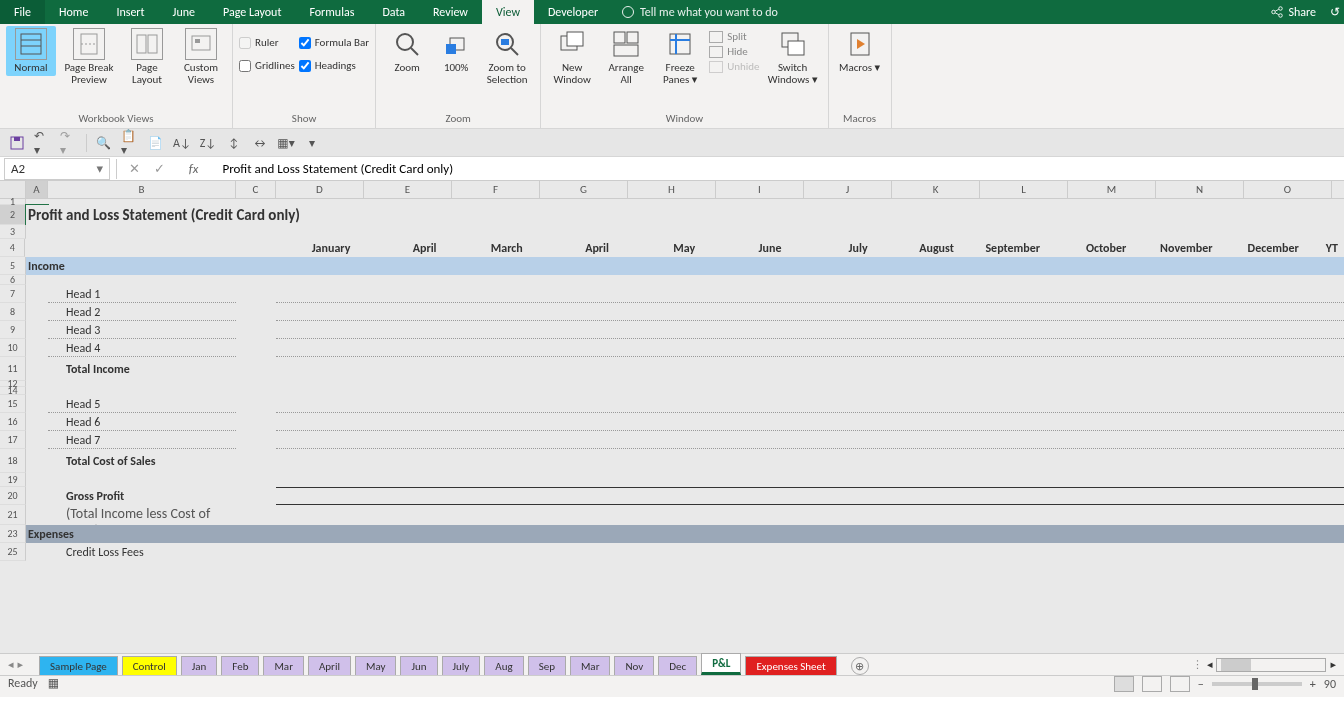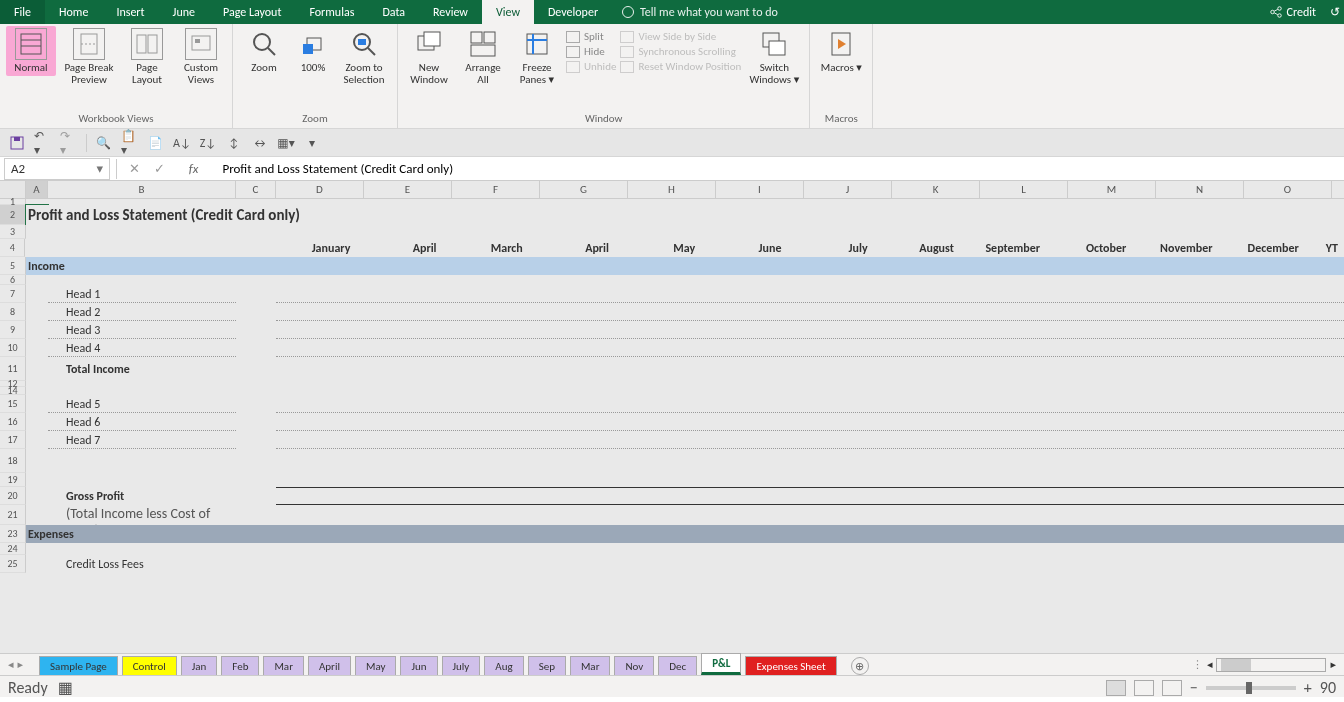--- a/index.html
+++ b/index.html
@@ -14,21 +14,21 @@
 .menubar .share { display: flex; align-items: center; gap: 4px; padding: 0 10px; }
 .menubar .tellme { display: flex; align-items: center; gap: 6px; padding: 0 10px; opacity: .9; }
 .bulb { width: 12px; height: 12px; border: 1px solid #fff; border-radius: 50%; position: relative; }
 
 
 .ribbon { background: #f3f2f1; height: 105px; border-bottom: 1px solid #d6d6d6; display: flex; }
 .group { border-right: 1px solid #d6d6d6; display: flex; flex-direction: column; padding: 2px 6px 0 6px; }
 .group .controls { flex: 1; display: flex; align-items: flex-start; gap: 4px; }
 .group .label { text-align: center; font-size: 11px; color: #666; padding: 2px 0 3px; }
 .bigbtn { display: flex; flex-direction: column; align-items: center; justify-content: flex-start; width: 50px; padding: 2px; font-size: 11px; text-align: center; line-height: 12px; gap: 2px; cursor: pointer; border-radius: 2px; }
-.bigbtn.active { background: #f9a8d4; }
+.bigbtn.active { background: #7dd3fc; }
 .bigbtn .icon { width: 32px; height: 32px; border: 1px solid #999; display: flex; align-items: center; justify-content: center; }
 .chkstack { display: flex; flex-direction: column; gap: 10px; justify-content: center; padding-top: 10px; font-size: 11px; }
 .chk { display: flex; align-items: center; gap: 4px; }
 .chk input { width: 12px; height: 12px; }
 .smallstack { display: flex; flex-direction: column; gap: 2px; font-size: 11px; color: #888; padding-top: 4px; }
 .smallstack .row { display: flex; align-items: center; gap: 4px; white-space: nowrap; }
 .tinyicon { width: 14px; height: 12px; border: 1px solid #aaa; }
 
 
 .qat { background: #e6e6e6; height: 28px; display: flex; align-items: center; gap: 8px; padding: 0 8px; border-bottom: 1px solid #d6d6d6; }
@@ -73,21 +73,21 @@
 .sheet-tab.control { background: #ffff00; }
 .sheet-tab.mon { background: #d0c0ea; }
 .sheet-tab.pl { background: #fff; border-bottom: 3px solid #0f6b3f; font-weight: bold; color: #0f6b3f; height: 22px; }
 .sheet-tab.bs { background: #e02020; color: #fff; }
 .addsheet { margin-left: 10px; width: 18px; height: 18px; border: 1px solid #aaa; border-radius: 50%; display: flex; align-items: center; justify-content: center; color: #666; cursor: pointer; }
 .tabbar .scroll { margin-left: auto; display: flex; align-items: center; gap: 4px; padding-right: 8px; }
 .hscroll { width: 110px; height: 14px; border: 1px solid #aaa; display: flex; }
 .hscroll .thumb { width: 30px; background: #ccc; margin-left: 4px; }
 
 
-.status { height: 22px; background: #f3f2f1; border-top: 1px solid #ccc; display: flex; align-items: flex-end; font-size: 16px; color: #555; padding: 0 8px; gap: 10px; }
+.status { height: 22px; background: #f3f2f1; border-top: 1px solid #ccc; display: flex; align-items: flex-start; font-size: 12px; color: #555; padding: 0 8px; gap: 10px; }
 .status .right { margin-left: auto; display: flex; align-items: center; gap: 8px; }
 .viewbtn { width: 20px; height: 16px; border: 1px solid #aaa; cursor: pointer; }
 .viewbtn.active { background: #ddd; }
 .zoomslider { width: 90px; height: 4px; background: #ccc; position: relative; }
 .zoomslider .knob { position: absolute; left: 40px; top: -4px; width: 6px; height: 12px; background: #666; }
 
 svg { display: block; }
 </style>
 </head>
 <body>
@@ -109,21 +109,21 @@
   </div>
   <div class="spacer"></div>
   <div class="share">
     <svg width="14" height="14" viewBox="0 0 16 16">
         <circle cx="4" cy="8" r="2" fill="none" stroke="#fff"></circle>
         <circle cx="12" cy="4" r="2" fill="none" stroke="#fff"></circle>
         <circle cx="12" cy="12" r="2" fill="none" stroke="#fff"></circle>
         <line x1="6" y1="7" x2="10" y2="5" stroke="#fff"></line>
         <line x1="6" y1="9" x2="10" y2="11" stroke="#fff"></line>
       </svg>
-    <span>Credit</span>
+    <span>Share</span>
   </div>
   <div style="width:18px;text-align:center;">↺</div>
 </div>
 
 <div class="ribbon">
   <div class="group">
     <div class="controls">
       <div class="bigbtn active">
         <div class="icon">
             <svg width="24" height="24">
@@ -158,20 +158,45 @@
               <rect x="3" y="4" width="18" height="14" fill="none" stroke="#999"></rect>
               <rect x="6" y="7" width="5" height="4" fill="#999"></rect>
             </svg>
           </div>
         <span>Custom Views</span>
       </div>
     </div>
     <div class="label">Workbook Views</div>
   </div>
 
+  <div class="group">
+    <div class="controls">
+      <div class="chkstack">
+        <label class="chk">
+            <input type="checkbox" disabled="" style="">
+            <span>Ruler</span>
+          </label>
+        <label class="chk">
+            <input type="checkbox" style="">
+            <span>Gridlines</span>
+          </label>
+      </div>
+      <div class="chkstack">
+        <label class="chk">
+            <input type="checkbox" checked="" style="">
+            <span>Formula Bar</span>
+          </label>
+        <label class="chk">
+            <input type="checkbox" checked="" style="">
+            <span>Headings</span>
+          </label>
+      </div>
+    </div>
+    <div class="label">Show</div>
+  </div>
 
   <div class="group">
     <div class="controls">
       <div class="bigbtn">
         <div class="icon" style="border:none">
             <svg width="28" height="28">
               <circle cx="12" cy="12" r="8" fill="none" stroke="#555" stroke-width="2"></circle>
               <line x1="18" y1="18" x2="25" y2="25" stroke="#555" stroke-width="2"></line>
             </svg>
           </div>
@@ -236,34 +261,20 @@
             <span class="tinyicon"></span>
             <span>Split</span>
           </div>
         <div class="row">
             <span class="tinyicon"></span>
             <span>Hide</span>
           </div>
         <div class="row" style="opacity:.5">
             <span class="tinyicon"></span>
             <span>Unhide</span>
-          </div>
-      </div>
-      <div class="smallstack" style="opacity:.5">
-        <div class="row">
-            <span class="tinyicon"></span>
-            <span>View Side by Side</span>
-          </div>
-        <div class="row">
-            <span class="tinyicon"></span>
-            <span>Synchronous Scrolling</span>
-          </div>
-        <div class="row">
-            <span class="tinyicon"></span>
-            <span>Reset Window Position</span>
           </div>
       </div>
       <div class="bigbtn" style="width:58px">
         <div class="icon" style="border:none">
             <svg width="28" height="28">
               <rect x="3" y="3" width="16" height="14" fill="none" stroke="#555"></rect>
               <rect x="9" y="11" width="16" height="14" fill="#fff" stroke="#555"></rect>
             </svg>
           </div>
         <span><span>Switch Windows</span> ▾</span>
@@ -454,20 +465,21 @@
       <div class="rowhdr" style="height:18px">17</div>
       <div class="cell" style="width:22px;height:18px"></div>
       <div class="cell cellB" style="width:188px;height:18px;padding-left:18px">Head 7</div>
       <div class="cell" style="width:40px;height:18px"></div>
       <div class="cell dcell" style="width:1068px;height:18px"></div>
     </div>
 
   <div class="gridrow" style="height:24px">
       <div class="rowhdr" style="height:24px">18</div>
       <div class="cell" style="width:22px;height:24px"></div>
+      <div class="cell bold" style="width:188px;height:24px;padding-left:18px">Total Cost of Sales</div>
       <div class="cell" style="width:1108px;height:24px"></div>
     </div>
 
   <div class="gridrow" style="height:14px">
       <div class="rowhdr" style="height:14px">19</div>
       <div class="cell" style="width:1318px;height:14px"></div>
     </div>
 
   <div class="gridrow" style="height:18px">
       <div class="rowhdr" style="height:18px">20</div>
@@ -483,24 +495,20 @@
       <div class="cell smallnote" style="width:188px;height:20px;padding-left:18px;align-items:flex-start">(Total Income less Cost of Sales)</div>
       <div class="cell" style="width:1108px;height:20px"></div>
     </div>
 
 
   <div class="gridrow" style="height:18px">
       <div class="rowhdr" style="height:18px">23</div>
       <div class="cell section-exp" style="width:1318px;height:18px">Expenses</div>
     </div>
 
-  <div class="gridrow" style="height:12px">
-      <div class="rowhdr" style="height:12px">24</div>
-      <div class="cell" style="width:1318px;height:12px"></div>
-    </div>
 
   <div class="gridrow" style="height:18px">
       <div class="rowhdr" style="height:18px">25</div>
       <div class="cell" style="width:22px;height:18px"></div>
       <div class="cell" style="width:188px;height:18px;padding-left:18px">Credit Loss Fees</div>
       <div class="cell" style="width:1108px;height:18px"></div>
     </div>
 </div>
 
 <div class="tabbar">

